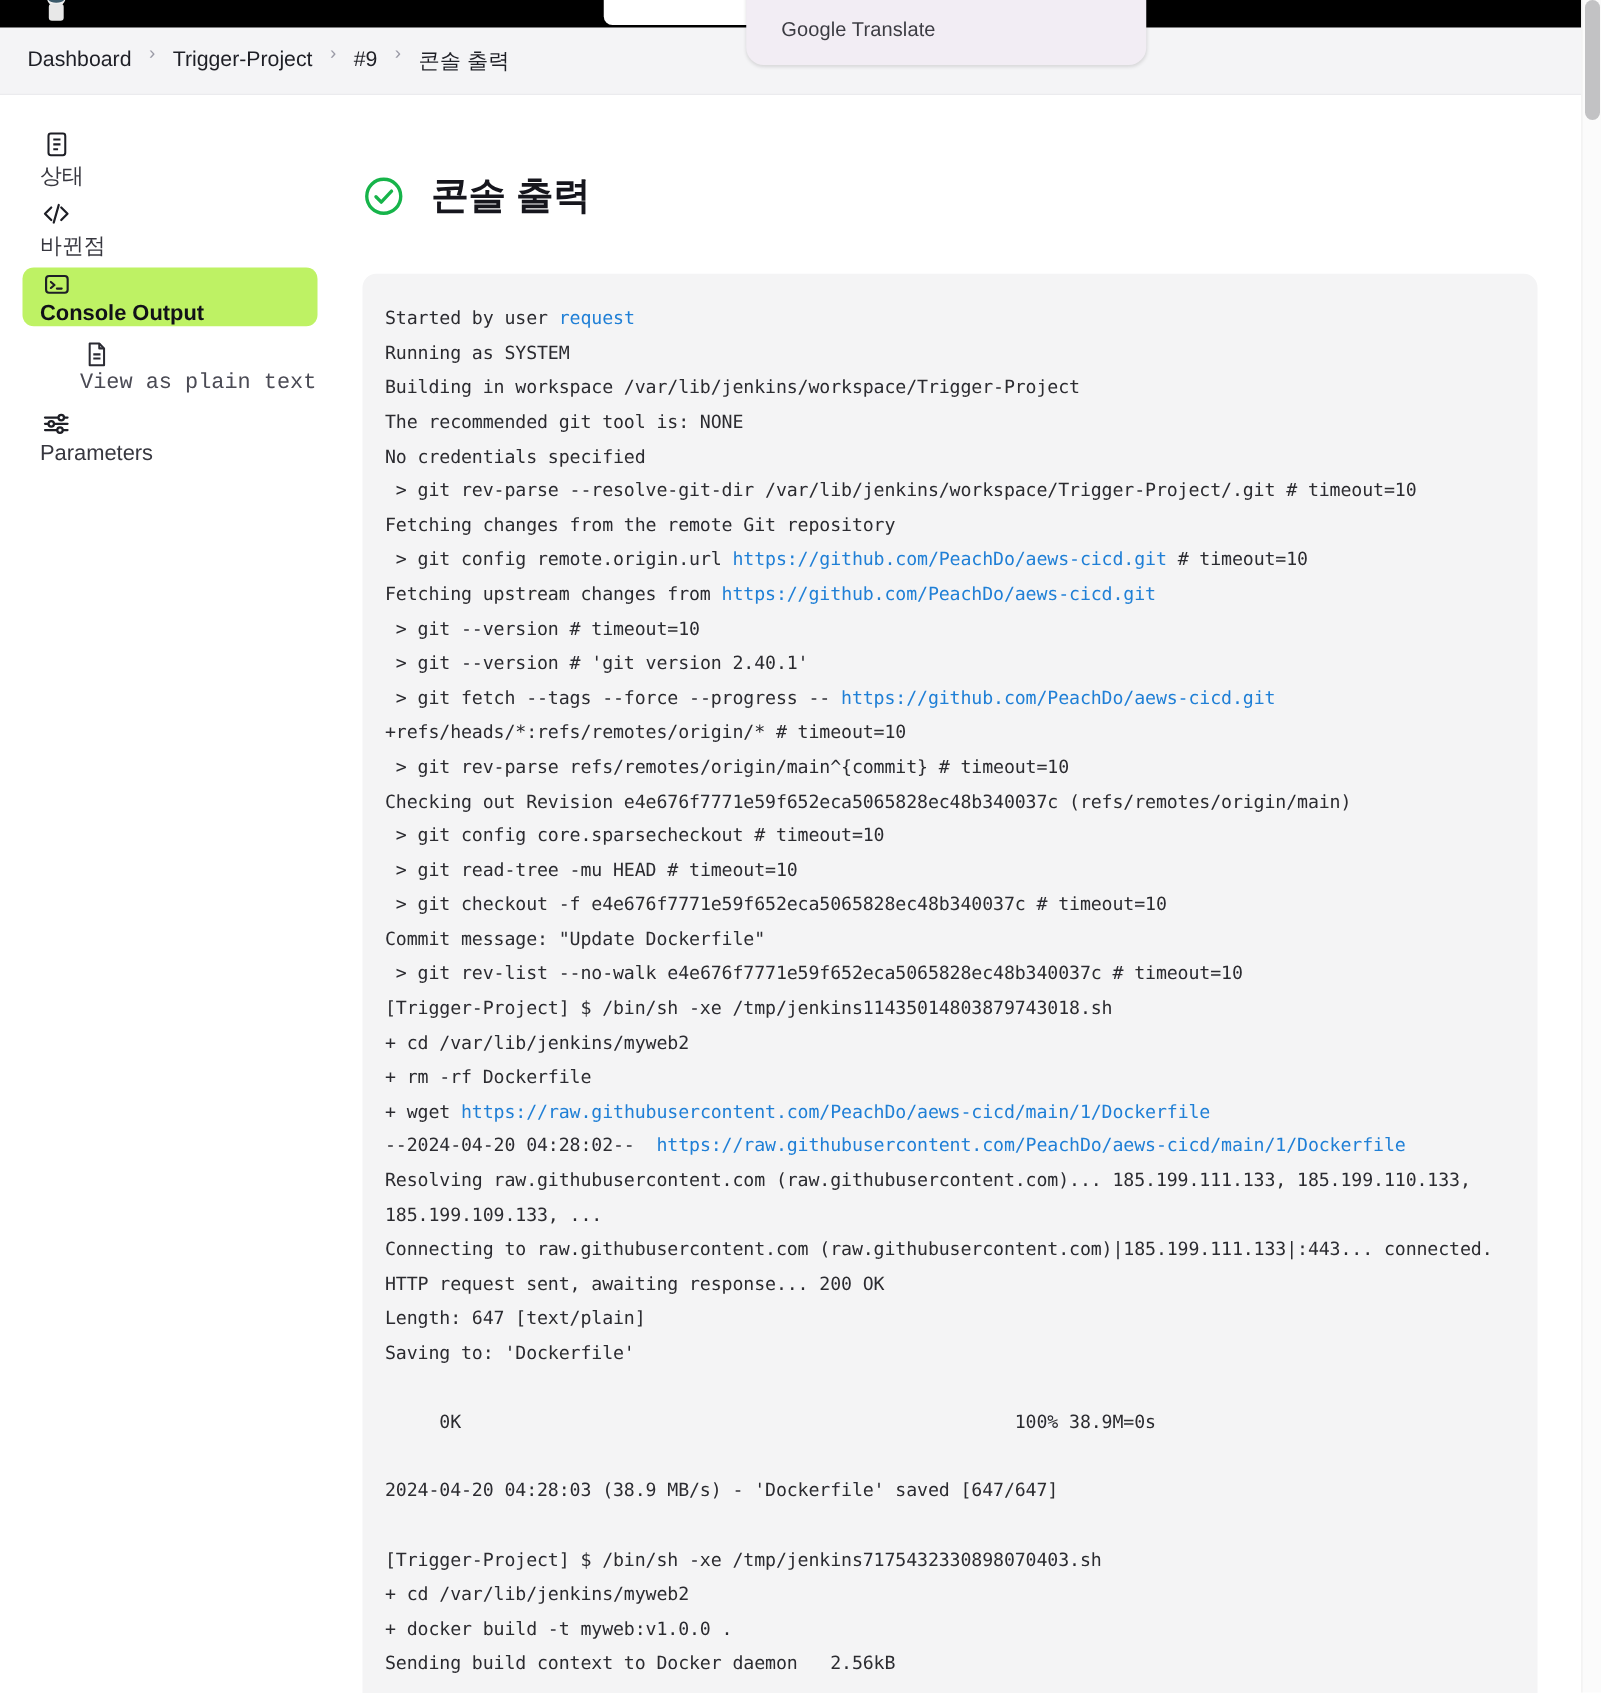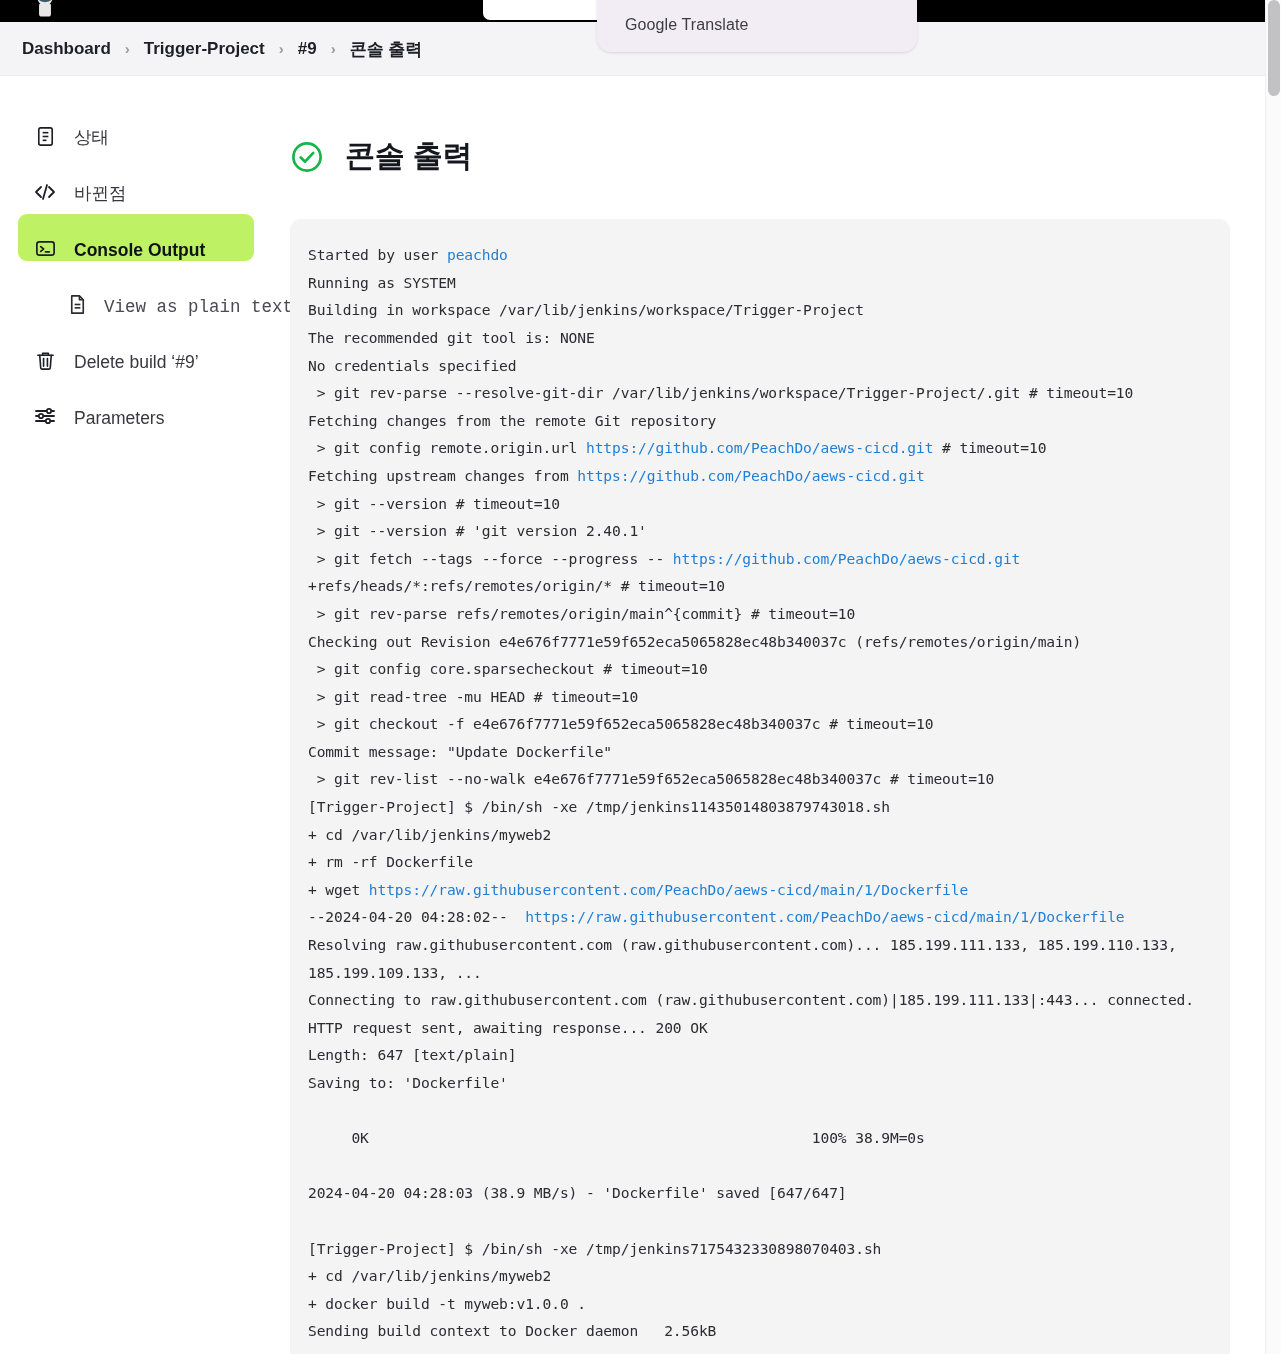--- a/index.html
+++ b/index.html
@@ -50,24 +50,23 @@
   .breadcrumb-bar {
     position: absolute; top: 22px; left: 0;
     width: 1265px; height: 54px;
     background: #f4f4f6;
     border-bottom: 1px solid #ebebee;
     z-index: 2;
   }
   .breadcrumb {
     position: absolute; left: 20px; top: 50%;
     transform: translateY(-50%);
-    display: flex; align-items: center;
+    display: flex; align-items: flex-start;
     font-size: 17px; color: #1e1f26;
     white-space: nowrap;
-    font-weight: bold;
   }
   .breadcrumb a {
     color: #1e1f26; text-decoration: none;
     padding: 2px 2px;
   }
   .breadcrumb .sep {
     color: #9a9aa6;
     margin: 0 12px;
     font-size: 15px;
     display: inline-block;
@@ -81,29 +80,30 @@
     background: #ffffff;
   }
 
   
   .sidebar {
     position: absolute; left: 0; top: 0;
     width: 290px; padding-top: 26px;
   }
   .side-item {
     position: relative;
-    display: flex; align-items: flex-end;
+    display: flex; align-items: flex-start;
     height: 47px;
     margin: 0 36px 9px 18px;
     padding: 0 14px;
     border-radius: 9px;
     color: #37373f;
     font-size: 17.5px;
     text-decoration: none;
     white-space: nowrap;
+    flex-direction: column;
   }
   .side-item .ico {
     width: 26px; height: 26px;
     margin-right: 16px;
     display: flex; align-items: center; justify-content: center;
     flex: none;
     color: #1e1f26;
   }
   .side-item.active {
     background: #bef264;
@@ -250,32 +250,20 @@
           <path d="M6 3h8l4 4v14H6z"></path>
           <polyline points="14,3 14,7 18,7"></polyline>
           <line x1="9" y1="12" x2="15" y2="12"></line>
           <line x1="9" y1="15.5" x2="15" y2="15.5"></line>
         </svg>
       </span>
       <span>View as plain text</span>
     </a>
 
 
-    <a class="side-item" href="#">
-      <span class="ico">
-        <svg viewBox="0 0 24 24" width="23" height="23" fill="none" stroke="#1e1f26" stroke-width="1.7" stroke-linecap="round" stroke-linejoin="round">
-          <path d="M4 6.5h16"></path>
-          <path d="M9 6.5V4.5h6v2"></path>
-          <path d="M6 6.5l1 13a1.6 1.6 0 0 0 1.6 1.5h6.8A1.6 1.6 0 0 0 17 19.5l1-13"></path>
-          <line x1="10" y1="10" x2="10" y2="18"></line>
-          <line x1="14" y1="10" x2="14" y2="18"></line>
-        </svg>
-      </span>
-      <span>Delete build ‘#9’</span>
-    </a>
 
     <a class="side-item" href="#">
       <span class="ico">
         <svg viewBox="0 0 24 24" width="24" height="24" fill="none" stroke="#1e1f26" stroke-width="1.8" stroke-linecap="round">
           <line x1="3" y1="7" x2="21" y2="7"></line>
           <circle cx="16" cy="7" r="2.2" fill="#fff"></circle>
           <line x1="3" y1="12" x2="21" y2="12"></line>
           <circle cx="8" cy="12" r="2.2" fill="#fff"></circle>
           <line x1="3" y1="17" x2="21" y2="17"></line>
           <circle cx="15" cy="17" r="2.2" fill="#fff"></circle>
@@ -294,21 +282,21 @@
       <span class="status-icon">
         <svg viewBox="0 0 24 24" width="34" height="34" fill="none" stroke="#16b44a" stroke-width="1.9" stroke-linecap="round" stroke-linejoin="round">
           <circle cx="12" cy="12" r="9.6"></circle>
           <polyline points="7.6,12.3 10.6,15.3 16.4,9.1"></polyline>
         </svg>
       </span>
       <h1 class="page-title">콘솔 출력</h1>
     </div>
 
     <div class="console-box">
-      <pre class="console-pre" id="console-pre">Started by user <a class="lnk" href="#">peachdo</a>
+      <pre class="console-pre" id="console-pre">Started by user <a class="lnk" href="#">request</a>
 Running as SYSTEM
 Building in workspace /var/lib/jenkins/workspace/Trigger-Project
 The recommended git tool is: NONE
 No credentials specified
  &gt; git rev-parse --resolve-git-dir /var/lib/jenkins/workspace/Trigger-Project/.git # timeout=10
 Fetching changes from the remote Git repository
  &gt; git config remote.origin.url <a class="lnk" href="#">https://github.com/PeachDo/aews-cicd.git</a> # timeout=10
 Fetching upstream changes from <a class="lnk" href="#">https://github.com/PeachDo/aews-cicd.git</a>
  &gt; git --version # timeout=10
  &gt; git --version # 'git version 2.40.1'

